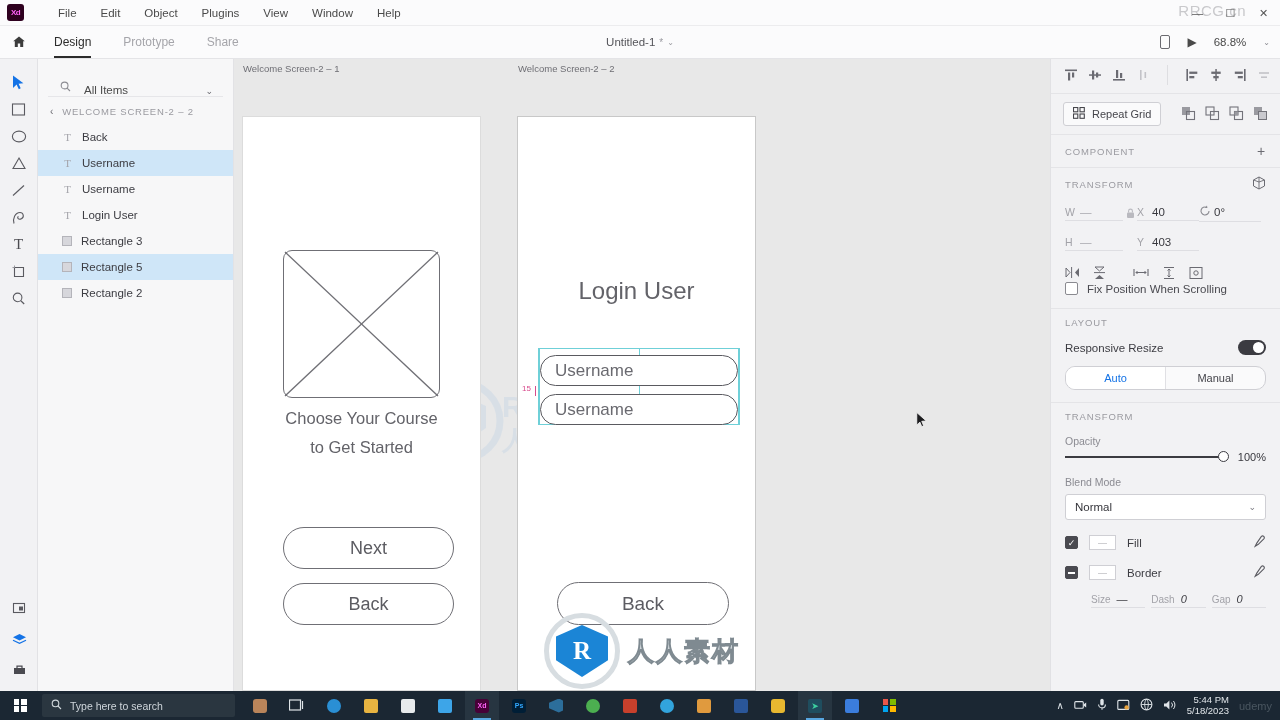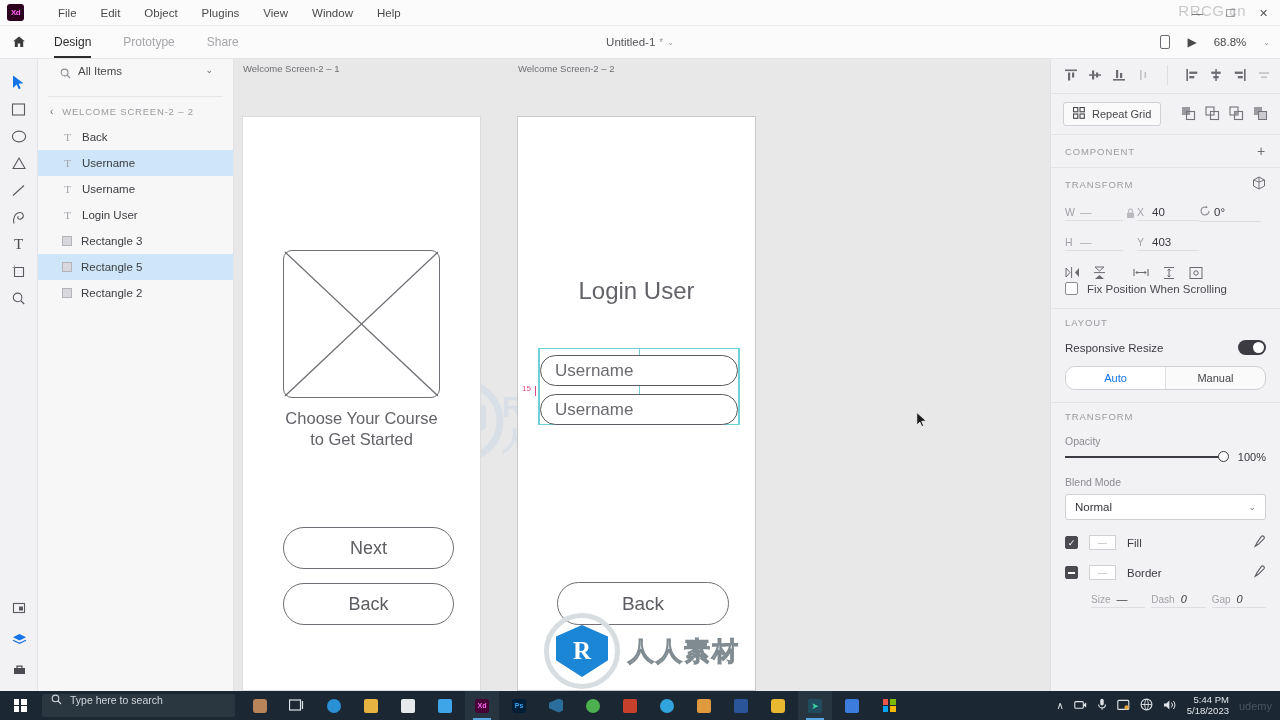--- a/index.html
+++ b/index.html
@@ -104,22 +104,22 @@
     display: flex; flex-direction: column; align-items: center; gap: 4px;
   }
 
   
   .layers {
     width: 196px; background: #f7f7f8;
     border-right: 1px solid #e2e2e5;
     display: flex; flex-direction: column;
   }
   .layers-search {
-    height: 32px; display: flex; align-items: flex-start;
-    padding: 0 10px 0 12px; gap: 7px;
+    height: 32px; display: flex; align-items: flex-end;
+    padding: 0 10px 0 12px; gap: 13px;
     border-bottom: 1px solid #e6e6e9; margin: 6px 10px 0 10px;
   }
   .layers-search .txt { font-size: 11.5px; color: #4a4a4a; flex: 1; }
   .layers-search .mag { color: #8c8c92; }
   .layers-search .chev { color: #6a6a70; font-size: 9px; }
   .group-head {
     display: flex; align-items: center; gap: 8px;
     padding: 9px 10px 7px 12px;
     font-size: 9.5px; color: #9a9aa0; letter-spacing: 0.8px;
   }
@@ -339,21 +339,21 @@
     align-items: center; justify-content: center;
   }
   .start .grid {
     width: 13px; height: 13px;
     display: grid; grid-template-columns: 1fr 1fr; grid-template-rows: 1fr 1fr;
     gap: 1.6px;
   }
   .start .grid i { background: #fff; }
   .tb-search {
     width: 193px; height: 23px; background: #2a3640; border-radius: 2px;
-    display: flex; align-items: flex-start; gap: 8px; padding: 0 9px;
+    display: flex; align-items: center; gap: 8px; padding: 0 9px;
     font-size: 10.5px; color: #cfd6db; margin-left: 2px;
   }
   .tb-icons { display: flex; align-items: center; gap: 3px; margin-left: 8px; }
   .tb-ico {
     width: 34px; height: 29px; display: flex;
     align-items: center; justify-content: center; position: relative;
   }
   .tb-ico.active { background: #273541; }
   .tb-ico.active::after {
     content: ''; position: absolute; bottom: 0; left: 8px; right: 8px;
@@ -542,21 +542,21 @@
 
     <div class="artboard-label" style="left:9px; top:4px;">Welcome Screen-2 – 1</div>
     <div class="artboard" style="left:9px; top:58px; width:237px; height:573px;">
       <div class="wire-box" style="left:40px; top:133px; width:157px; height:148px;">
         <svg width="155" height="146" viewBox="0 0 155 146" preserveAspectRatio="none">
           <line x1="1" y1="1" x2="154" y2="145" stroke="#6f6f75" stroke-width="1.3"></line>
           <line x1="154" y1="1" x2="1" y2="145" stroke="#6f6f75" stroke-width="1.3"></line>
         </svg>
       </div>
       <div class="wire-text" style="left:0; right:0; top:292px; font-size:16.5px;">Choose Your Course</div>
-      <div class="wire-text" style="left:0; right:0; top:313px; font-size:16.5px;">to Get Started</div>
+      <div class="wire-text" style="left:0; right:0; top:321px; font-size:16.5px;">to Get Started</div>
       <div class="wire-btn" style="left:40px; top:410px; width:171px; height:42px; font-size:18px;">Next</div>
       <div class="wire-btn" style="left:40px; top:466px; width:171px; height:42px; font-size:18px;">Back</div>
     </div>
 
     <div class="artboard-label" style="left:284px; top:4px;">Welcome Screen-2 – 2</div>
     <div class="artboard" style="left:284px; top:58px; width:237px; height:573px; box-shadow:0 0 0 1px #c8c8c8;">
       <div class="wire-text" style="left:0; right:0; top:160px; font-size:24px;">Login User</div>
 
       <div class="sel-frame" style="left:21px; top:232px; width:200px; height:75px;"></div>
       <div class="sel-guide" style="left:121px; top:232px; width:1px; height:75px;"></div>

